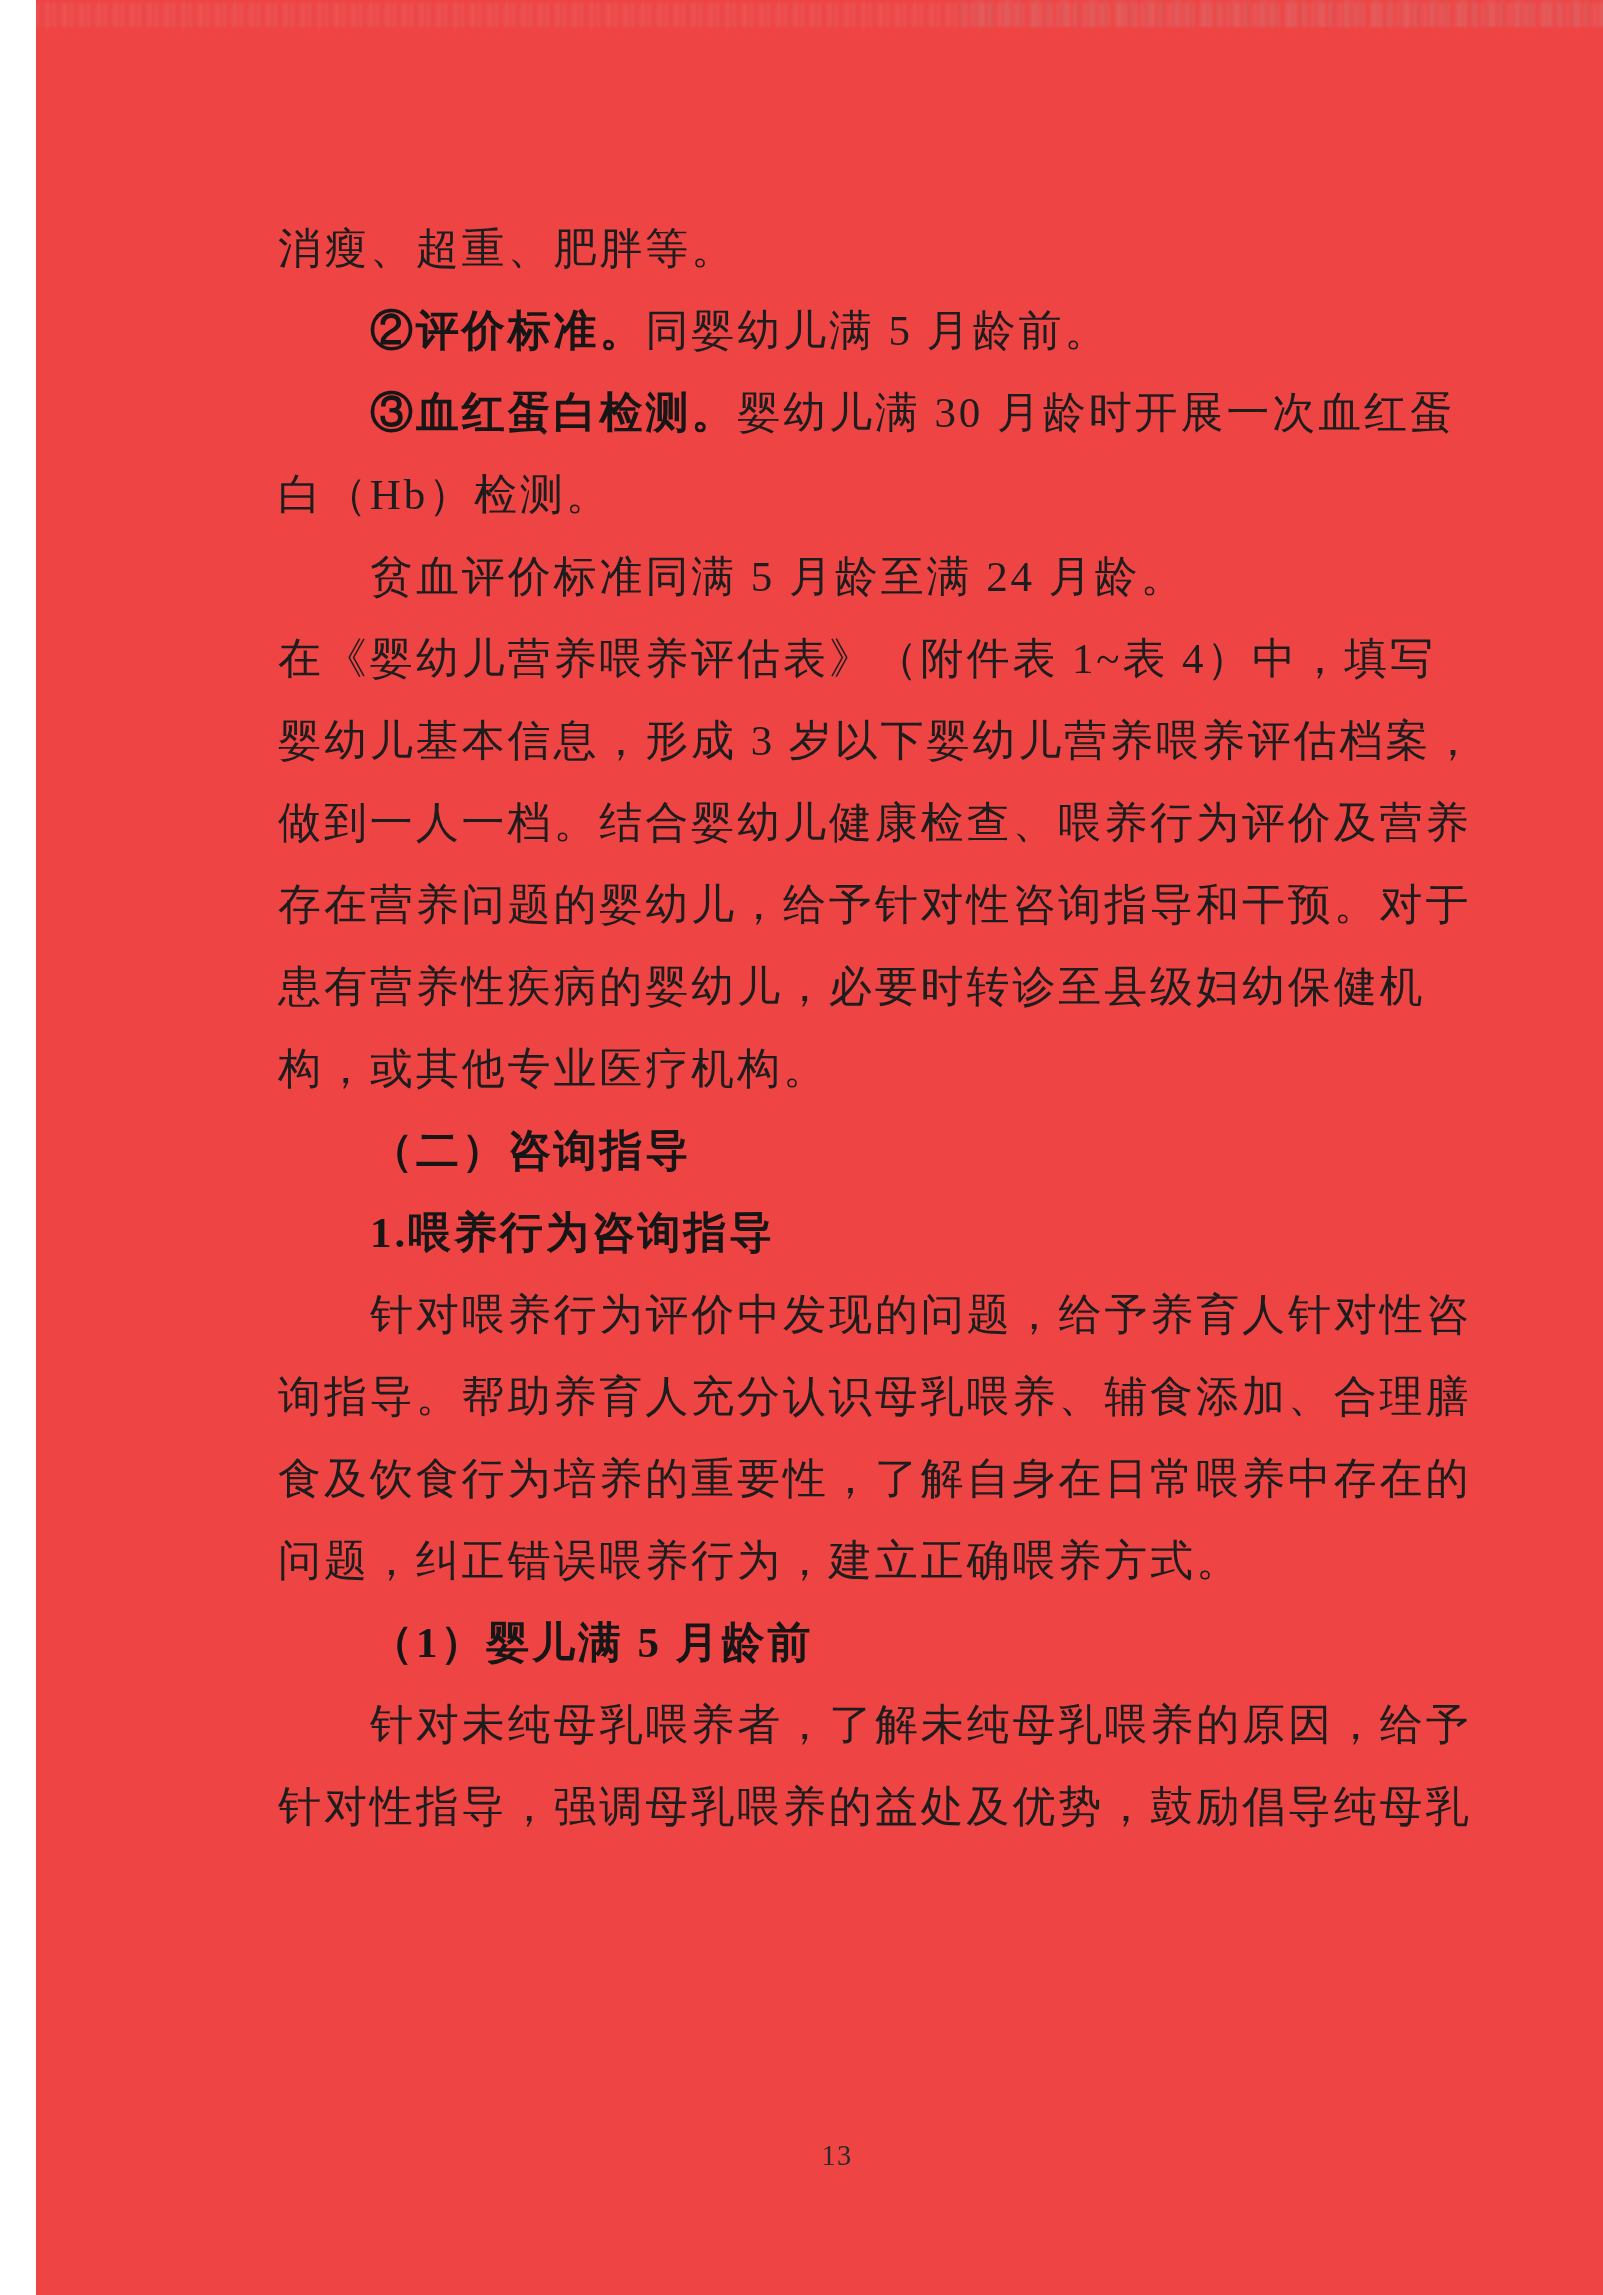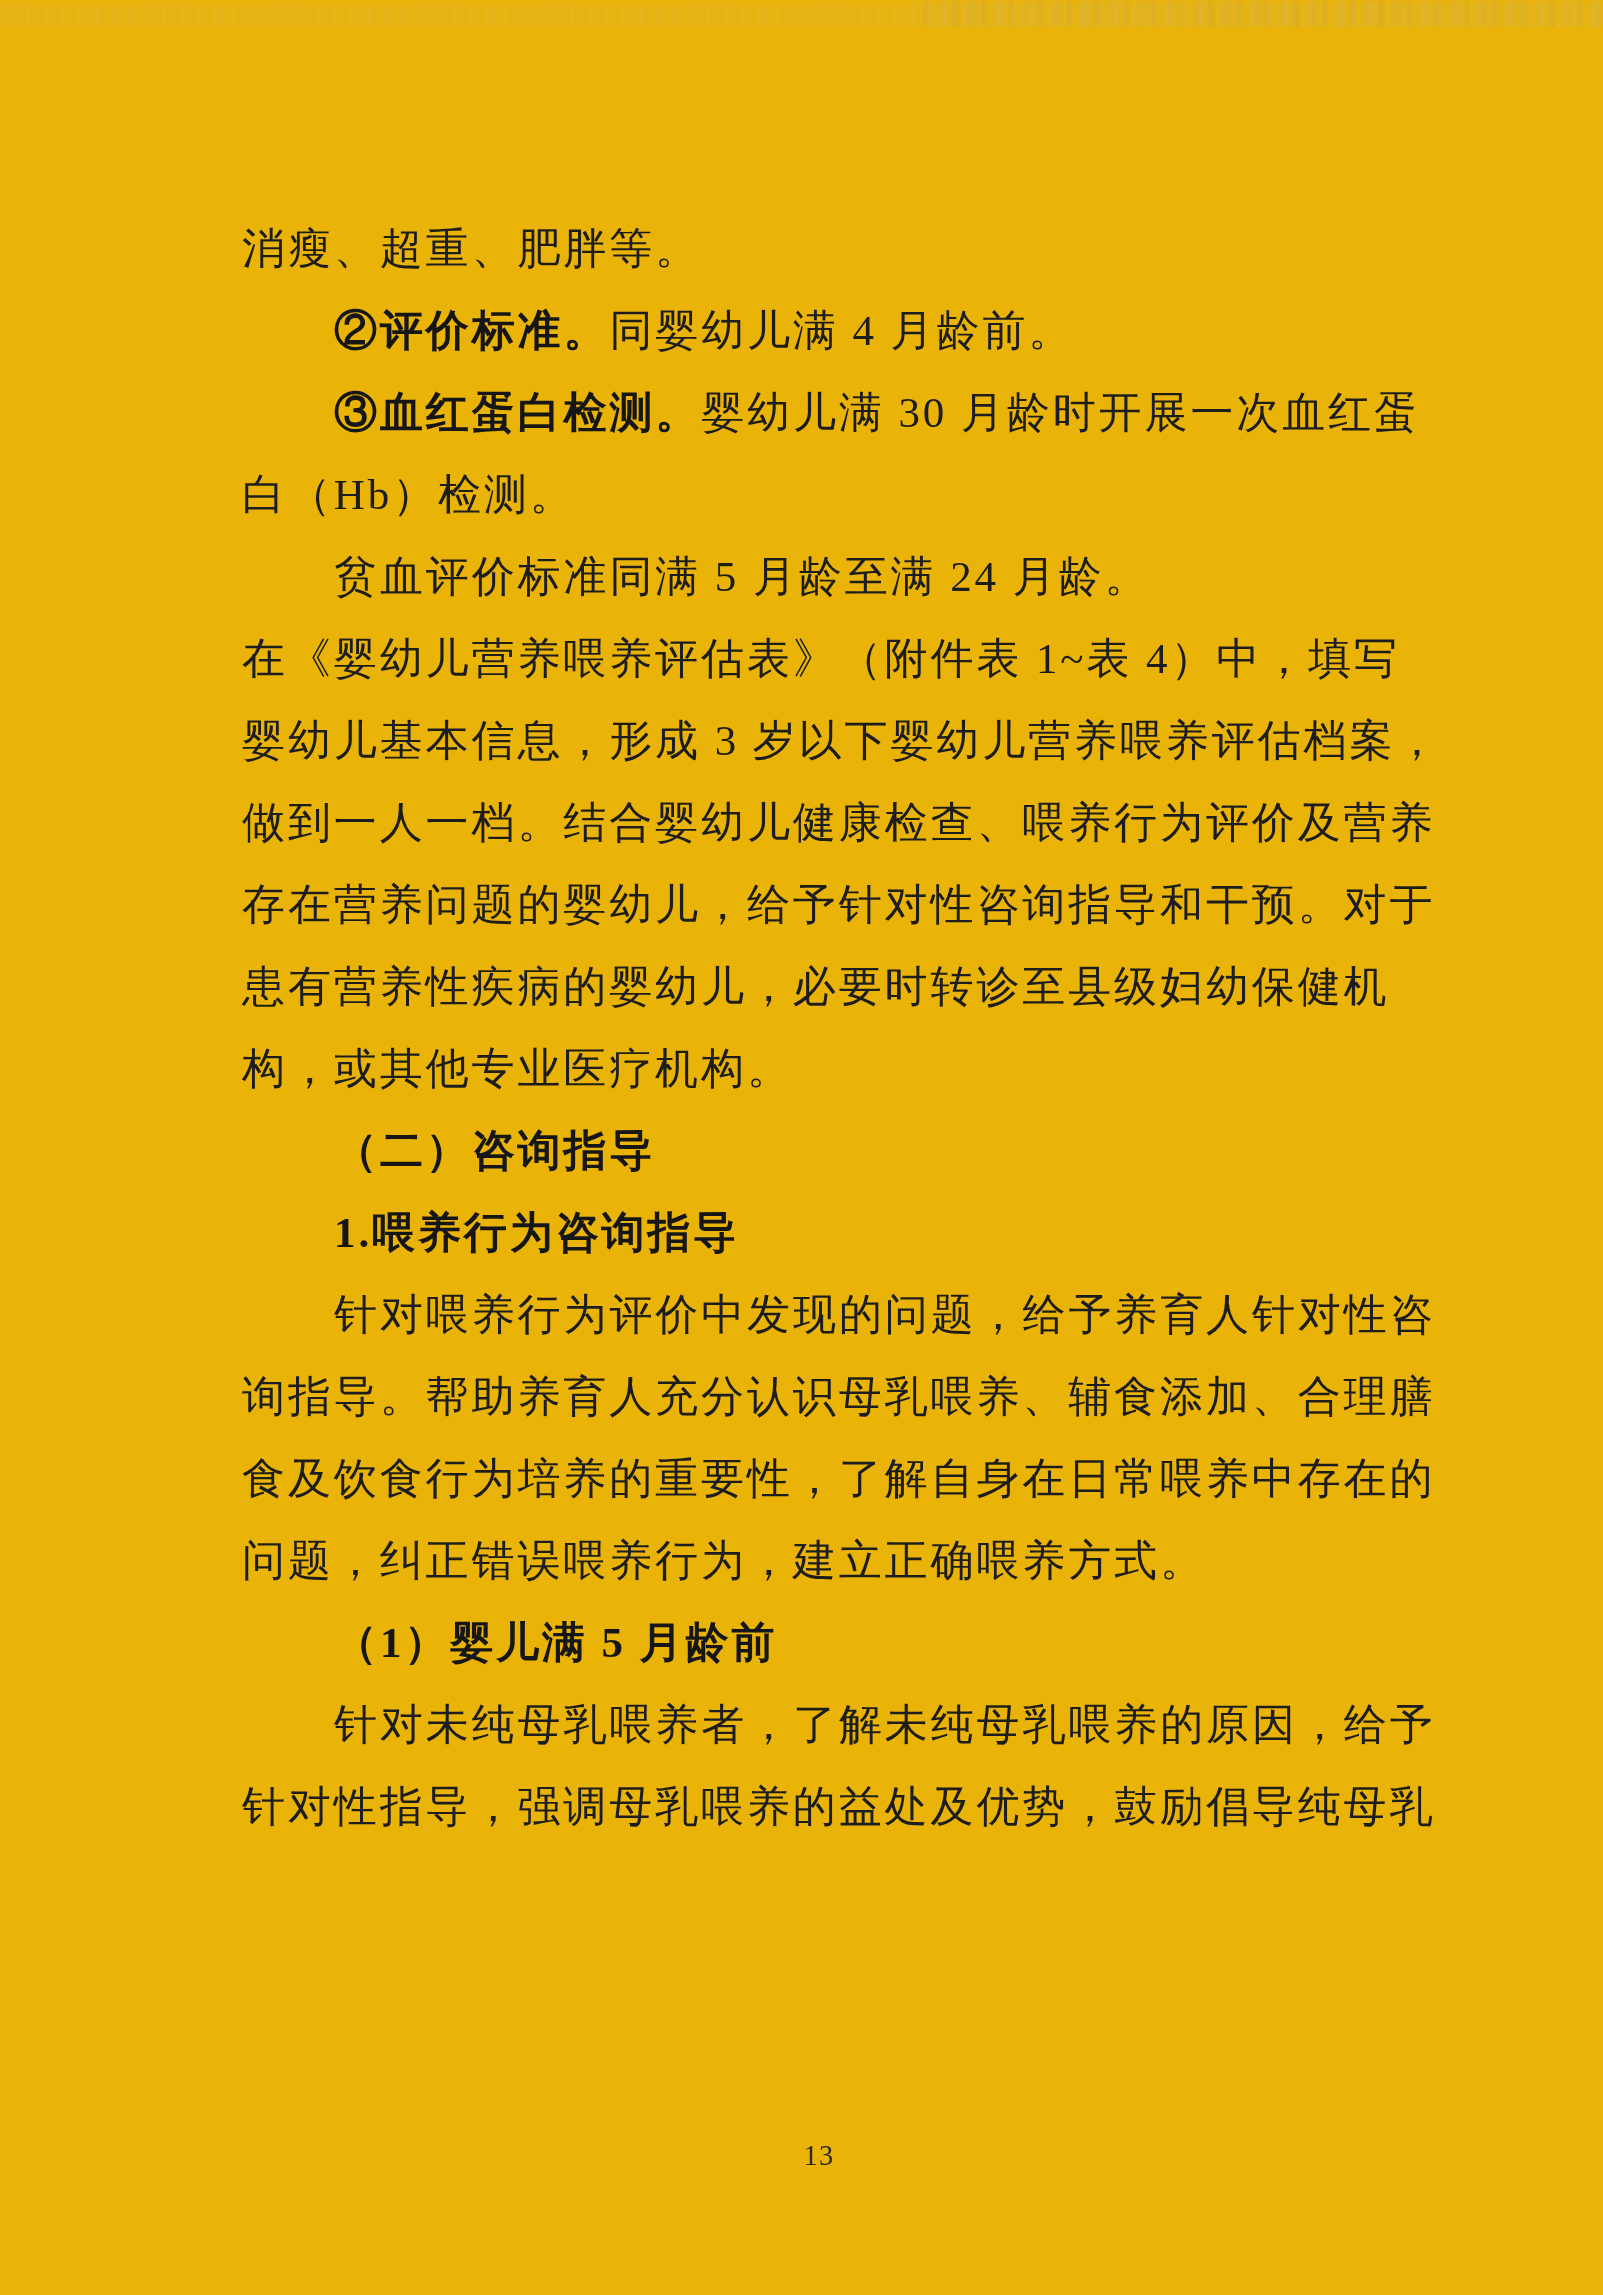--- a/index.html
+++ b/index.html
@@ -10,21 +10,22 @@
     width: 1604px;
     height: 2295px;
     position: relative;
     background: #ffffff;
     font-family: "Liberation Serif", "DejaVu Serif", serif;
     overflow: hidden;
   }
   .page {
     position: absolute;
     inset: 0;
-    background: #eab308;
+    background: #ef4444;
+    margin-left: 36px;
   }
   
   .scan-artifact-top {
     position: absolute;
     top: 2.6px;
     left: 0;
     width: 100%;
     height: 24.6px;
     background:
       repeating-linear-gradient(90deg,
@@ -80,21 +81,21 @@
 </style>
 </head>
 <body>
 
 <div class="page">
   <div class="scan-artifact-top"></div>
   <div class="scan-artifact-top-right"></div>
 
   <div class="text-block">
       <div class="line"><span class="seg">消瘦、超重、肥胖等。</span></div>
-      <div class="line indent"><span class="seg bold">②评价标准。</span><span class="seg">同婴幼儿满 4 月龄前。</span></div>
+      <div class="line indent"><span class="seg bold">②评价标准。</span><span class="seg">同婴幼儿满 5 月龄前。</span></div>
       <div class="line indent"><span class="seg bold">③血红蛋白检测。</span><span class="seg">婴幼儿满 30 月龄时开展一次血红蛋</span></div>
       <div class="line"><span class="seg">白（Hb）检测。</span></div>
       <div class="line indent"><span class="seg">贫血评价标准同满 5 月龄至满 24 月龄。</span></div>
       <div class="line"><span class="seg">在《婴幼儿营养喂养评估表》（附件表 1~表 4）中，填写</span></div>
       <div class="line"><span class="seg">婴幼儿基本信息，形成 3 岁以下婴幼儿营养喂养评估档案，</span></div>
       <div class="line"><span class="seg">做到一人一档。结合婴幼儿健康检查、喂养行为评价及营养</span></div>
       <div class="line"><span class="seg">存在营养问题的婴幼儿，给予针对性咨询指导和干预。对于</span></div>
       <div class="line"><span class="seg">患有营养性疾病的婴幼儿，必要时转诊至县级妇幼保健机</span></div>
       <div class="line"><span class="seg">构，或其他专业医疗机构。</span></div>
       <div class="line indent"><span class="seg bold">（二）咨询指导</span></div>

